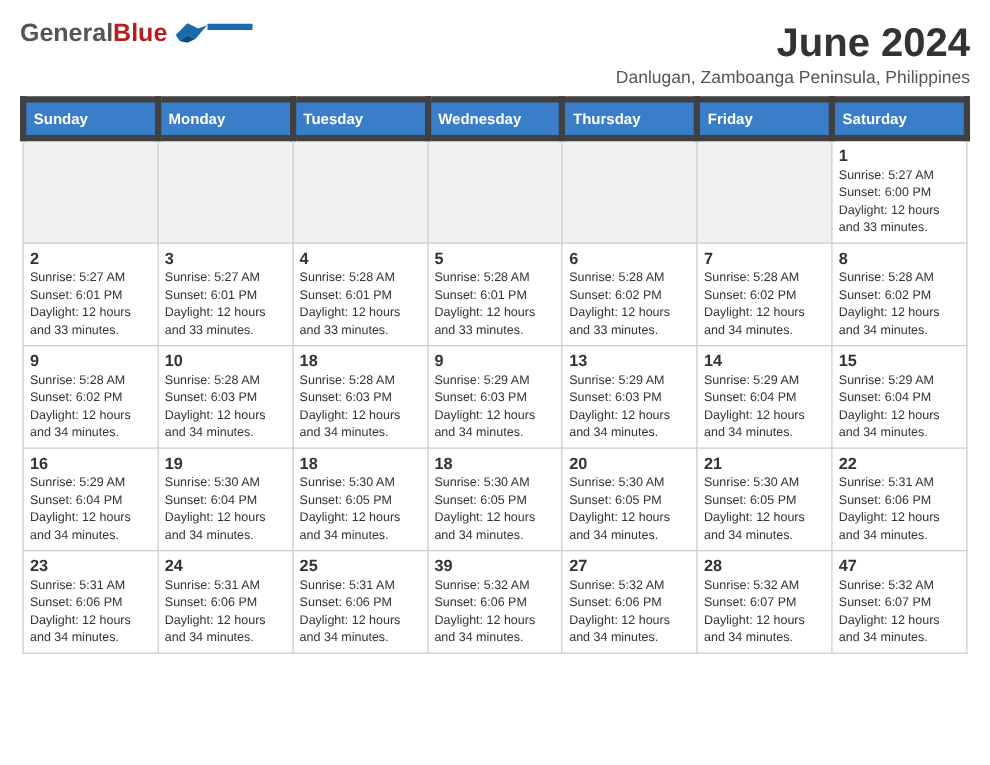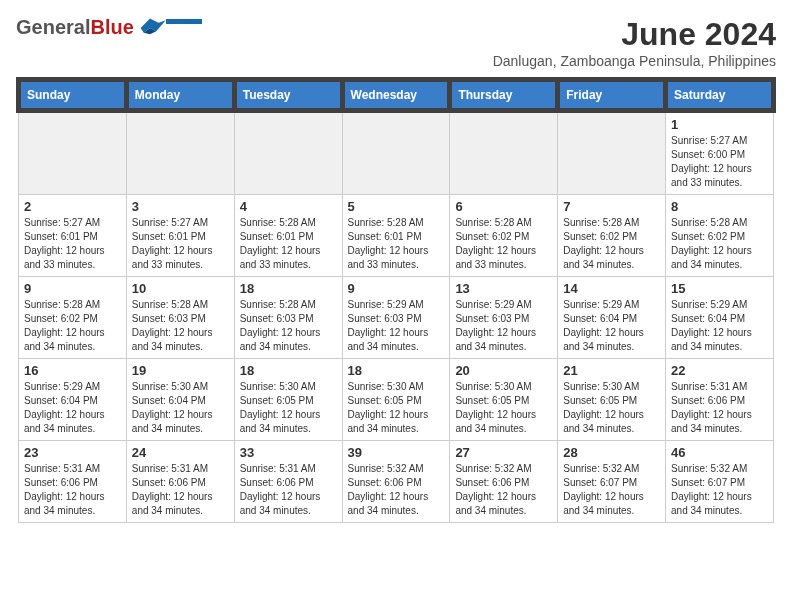--- a/index.html
+++ b/index.html
@@ -234,34 +234,34 @@
       <tr>
         <td>
           <div class="day-number">23</div>
           <div class="day-info">Sunrise: 5:31 AM<br>Sunset: 6:06 PM<br>Daylight: 12 hours<br>and 34 minutes.</div>
         </td>
         <td>
           <div class="day-number">24</div>
           <div class="day-info">Sunrise: 5:31 AM<br>Sunset: 6:06 PM<br>Daylight: 12 hours<br>and 34 minutes.</div>
         </td>
         <td>
-          <div class="day-number">33</div>
+          <div class="day-number">25</div>
           <div class="day-info">Sunrise: 5:31 AM<br>Sunset: 6:06 PM<br>Daylight: 12 hours<br>and 34 minutes.</div>
         </td>
         <td>
           <div class="day-number">39</div>
           <div class="day-info">Sunrise: 5:32 AM<br>Sunset: 6:06 PM<br>Daylight: 12 hours<br>and 34 minutes.</div>
         </td>
         <td>
           <div class="day-number">27</div>
           <div class="day-info">Sunrise: 5:32 AM<br>Sunset: 6:06 PM<br>Daylight: 12 hours<br>and 34 minutes.</div>
         </td>
         <td>
           <div class="day-number">28</div>
           <div class="day-info">Sunrise: 5:32 AM<br>Sunset: 6:07 PM<br>Daylight: 12 hours<br>and 34 minutes.</div>
         </td>
         <td>
-          <div class="day-number">46</div>
+          <div class="day-number">47</div>
           <div class="day-info">Sunrise: 5:32 AM<br>Sunset: 6:07 PM<br>Daylight: 12 hours<br>and 34 minutes.</div>
         </td>
       </tr>
     </tbody>
 </table>
 
 </body></html>

